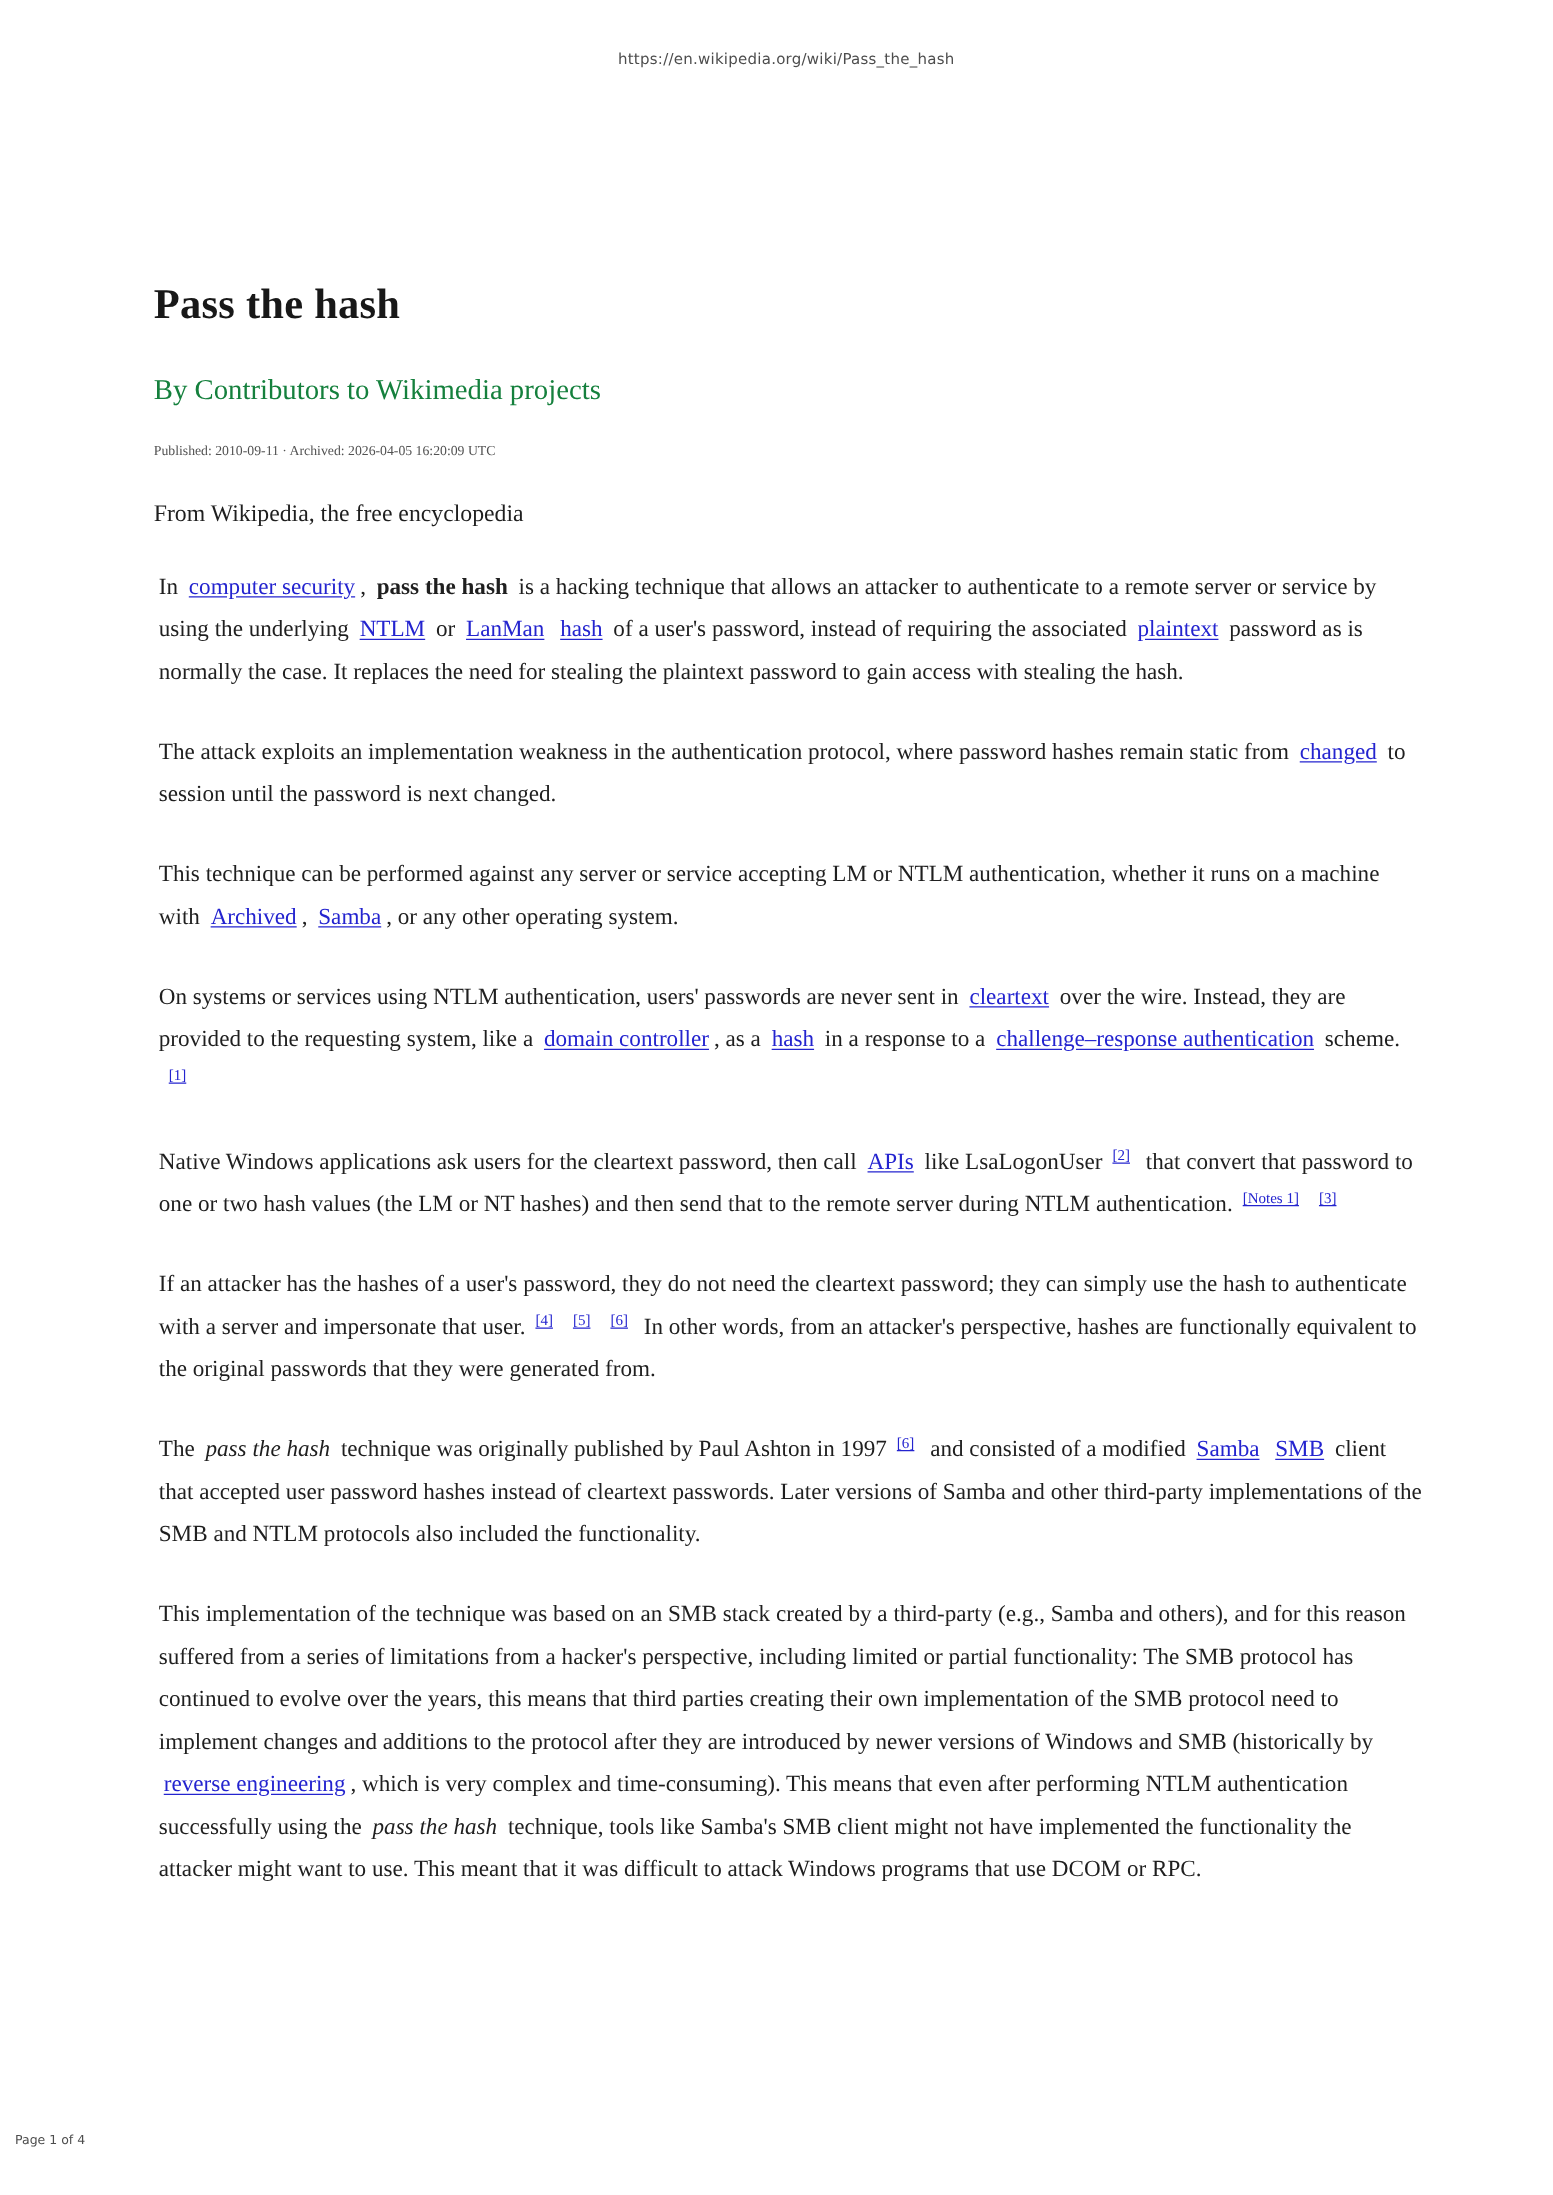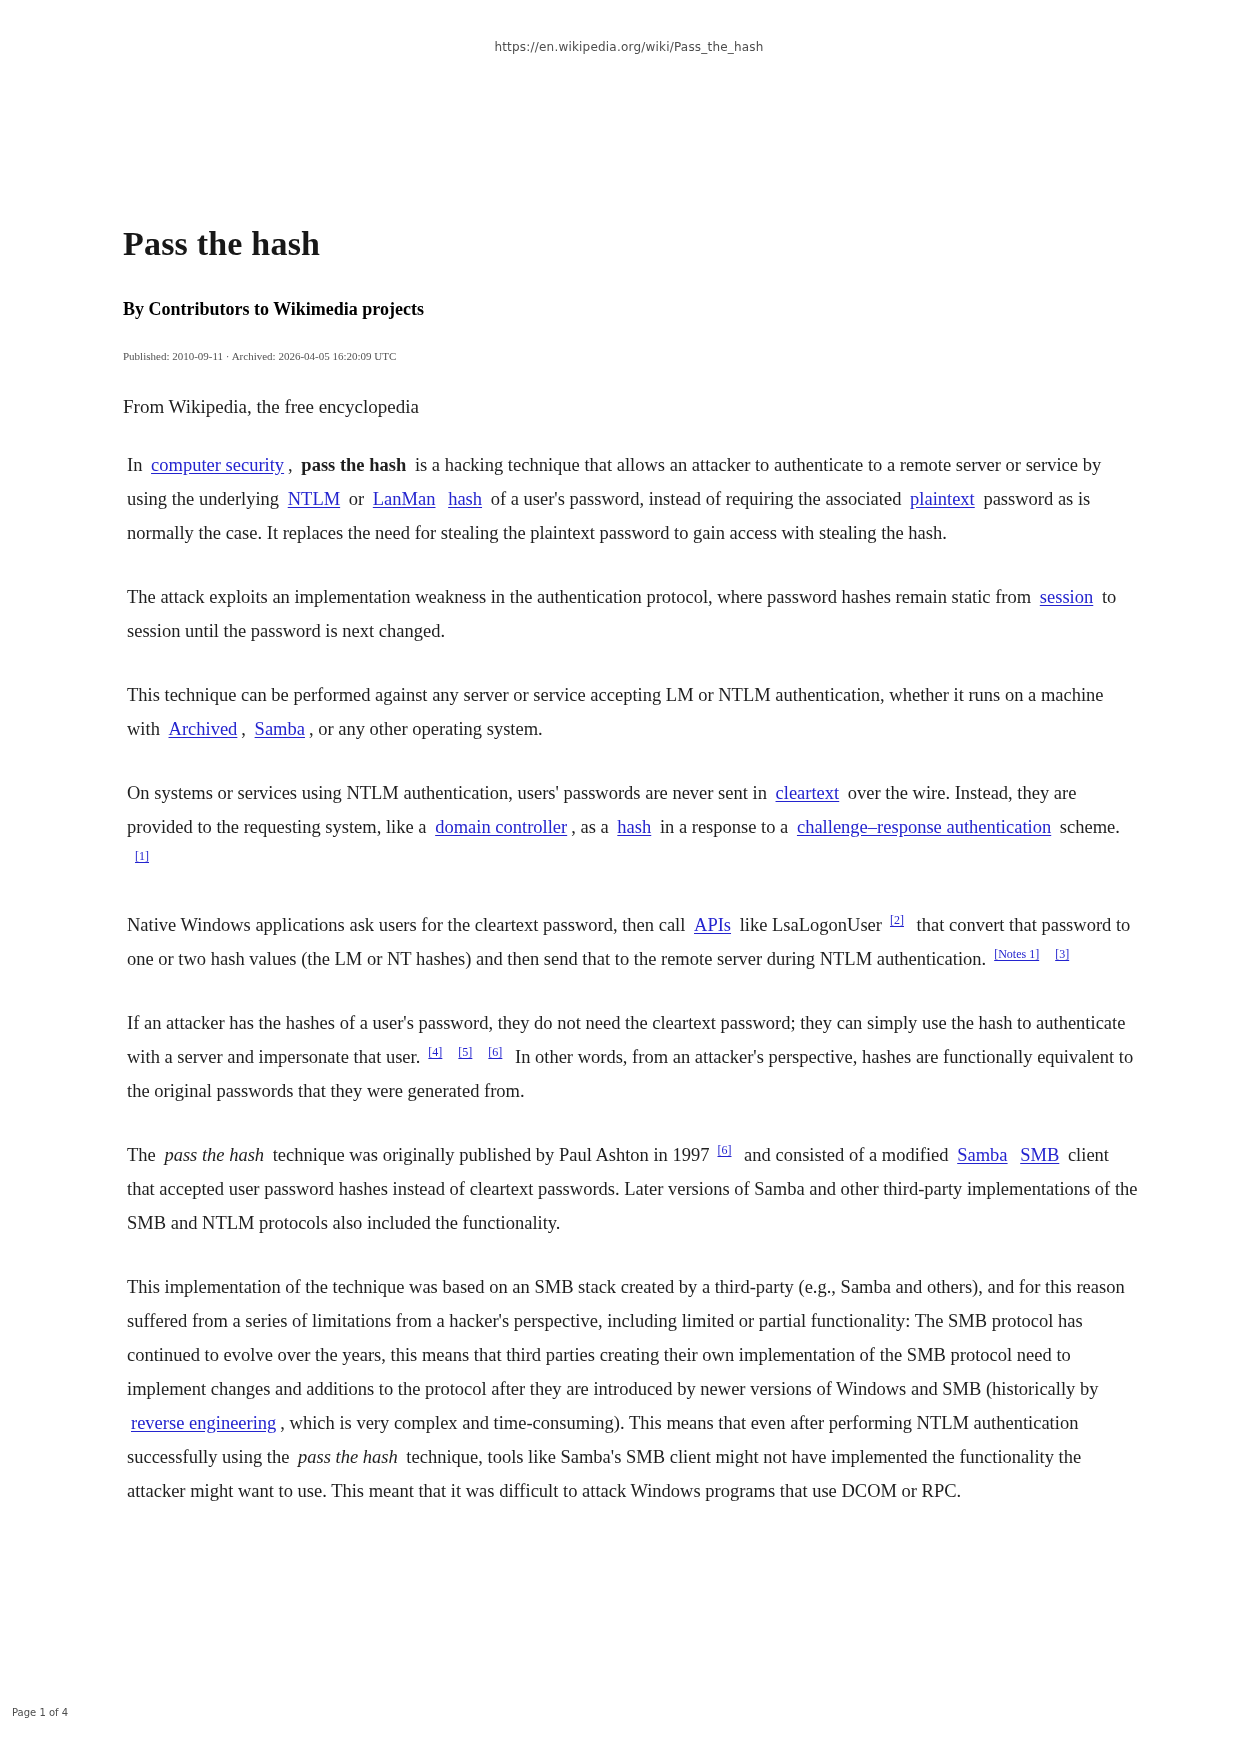--- a/index.html
+++ b/index.html
@@ -32,23 +32,22 @@
   .title {
     margin-top: 212px;
     font-size: 34px;
     line-height: 1.15;
     font-weight: 700;
     color: #181818;
     letter-spacing: 0.2px;
   }
   .byline {
     margin-top: 36px;
-    font-size: 18px;
-    color: #000000;
-    font-weight: bold;
+    font-size: 23px;
+    color: #15803d;
   }
   .meta {
     margin-top: 30px;
     font-size: 11px;
     color: #525252;
   }
   .source-note {
     margin-top: 34px;
     font-size: 19px;
     color: #1f1f1f;
@@ -87,21 +86,21 @@
 <div class="page">
   <div class="url-header">https://en.wikipedia.org/wiki/Pass_the_hash</div>
 
   <div class="content">
     <h1 class="title">Pass the hash</h1>
     <div class="byline">By Contributors to Wikimedia projects</div>
     <div class="meta">Published: 2010-09-11 · Archived: 2026-04-05 16:20:09 UTC</div>
     <div class="source-note">From Wikipedia, the free encyclopedia</div>
     <div class="article-body">
         <p>In <a class="lnk" href="#">computer security</a>, <b>pass the hash</b> is a hacking technique that allows an attacker to authenticate to a remote server or service by using the underlying <a class="lnk" href="#">NTLM</a> or <a class="lnk" href="#">LanMan</a> <a class="lnk" href="#">hash</a> of a user's password, instead of requiring the associated <a class="lnk" href="#">plaintext</a> password as is normally the case. It replaces the need for stealing the plaintext password to gain access with stealing the hash.</p>
-        <p>The attack exploits an implementation weakness in the authentication protocol, where password hashes remain static from <a class="lnk" href="#">session</a> to session until the password is next changed.</p>
+        <p>The attack exploits an implementation weakness in the authentication protocol, where password hashes remain static from <a class="lnk" href="#">changed</a> to session until the password is next changed.</p>
         <p>This technique can be performed against any server or service accepting LM or NTLM authentication, whether it runs on a machine with <a class="lnk" href="#">Archived</a>, <a class="lnk" href="#">Samba</a>, or any other operating system.</p>
         <p>On systems or services using NTLM authentication, users' passwords are never sent in <a class="lnk" href="#">cleartext</a> over the wire. Instead, they are provided to the requesting system, like a <a class="lnk" href="#">domain controller</a>, as a <a class="lnk" href="#">hash</a> in a response to a <a class="lnk" href="#">challenge–response authentication</a> scheme.<sup class="ref"><a class="lnk" href="#">[1]</a></sup></p>
         <p>Native Windows applications ask users for the cleartext password, then call <a class="lnk" href="#">APIs</a> like LsaLogonUser<sup class="ref"><a class="lnk" href="#">[2]</a></sup> that convert that password to one or two hash values (the LM or NT hashes) and then send that to the remote server during NTLM authentication.<sup class="ref"><a class="lnk" href="#">[Notes 1]</a></sup><sup class="ref"><a class="lnk" href="#">[3]</a></sup></p>
         <p>If an attacker has the hashes of a user's password, they do not need the cleartext password; they can simply use the hash to authenticate with a server and impersonate that user.<sup class="ref"><a class="lnk" href="#">[4]</a></sup><sup class="ref"><a class="lnk" href="#">[5]</a></sup><sup class="ref"><a class="lnk" href="#">[6]</a></sup> In other words, from an attacker's perspective, hashes are functionally equivalent to the original passwords that they were generated from.</p>
         <p>The <i>pass the hash</i> technique was originally published by Paul Ashton in 1997<sup class="ref"><a class="lnk" href="#">[6]</a></sup> and consisted of a modified <a class="lnk" href="#">Samba</a> <a class="lnk" href="#">SMB</a> client that accepted user password hashes instead of cleartext passwords. Later versions of Samba and other third-party implementations of the SMB and NTLM protocols also included the functionality.</p>
         <p>This implementation of the technique was based on an SMB stack created by a third-party (e.g., Samba and others), and for this reason suffered from a series of limitations from a hacker's perspective, including limited or partial functionality: The SMB protocol has continued to evolve over the years, this means that third parties creating their own implementation of the SMB protocol need to implement changes and additions to the protocol after they are introduced by newer versions of Windows and SMB (historically by <a class="lnk" href="#">reverse engineering</a>, which is very complex and time-consuming). This means that even after performing NTLM authentication successfully using the <i>pass the hash</i> technique, tools like Samba's SMB client might not have implemented the functionality the attacker might want to use. This meant that it was difficult to attack Windows programs that use DCOM or RPC.</p>
       </div>
   </div>
 
   <div class="footer">Page 1 of 4</div>

